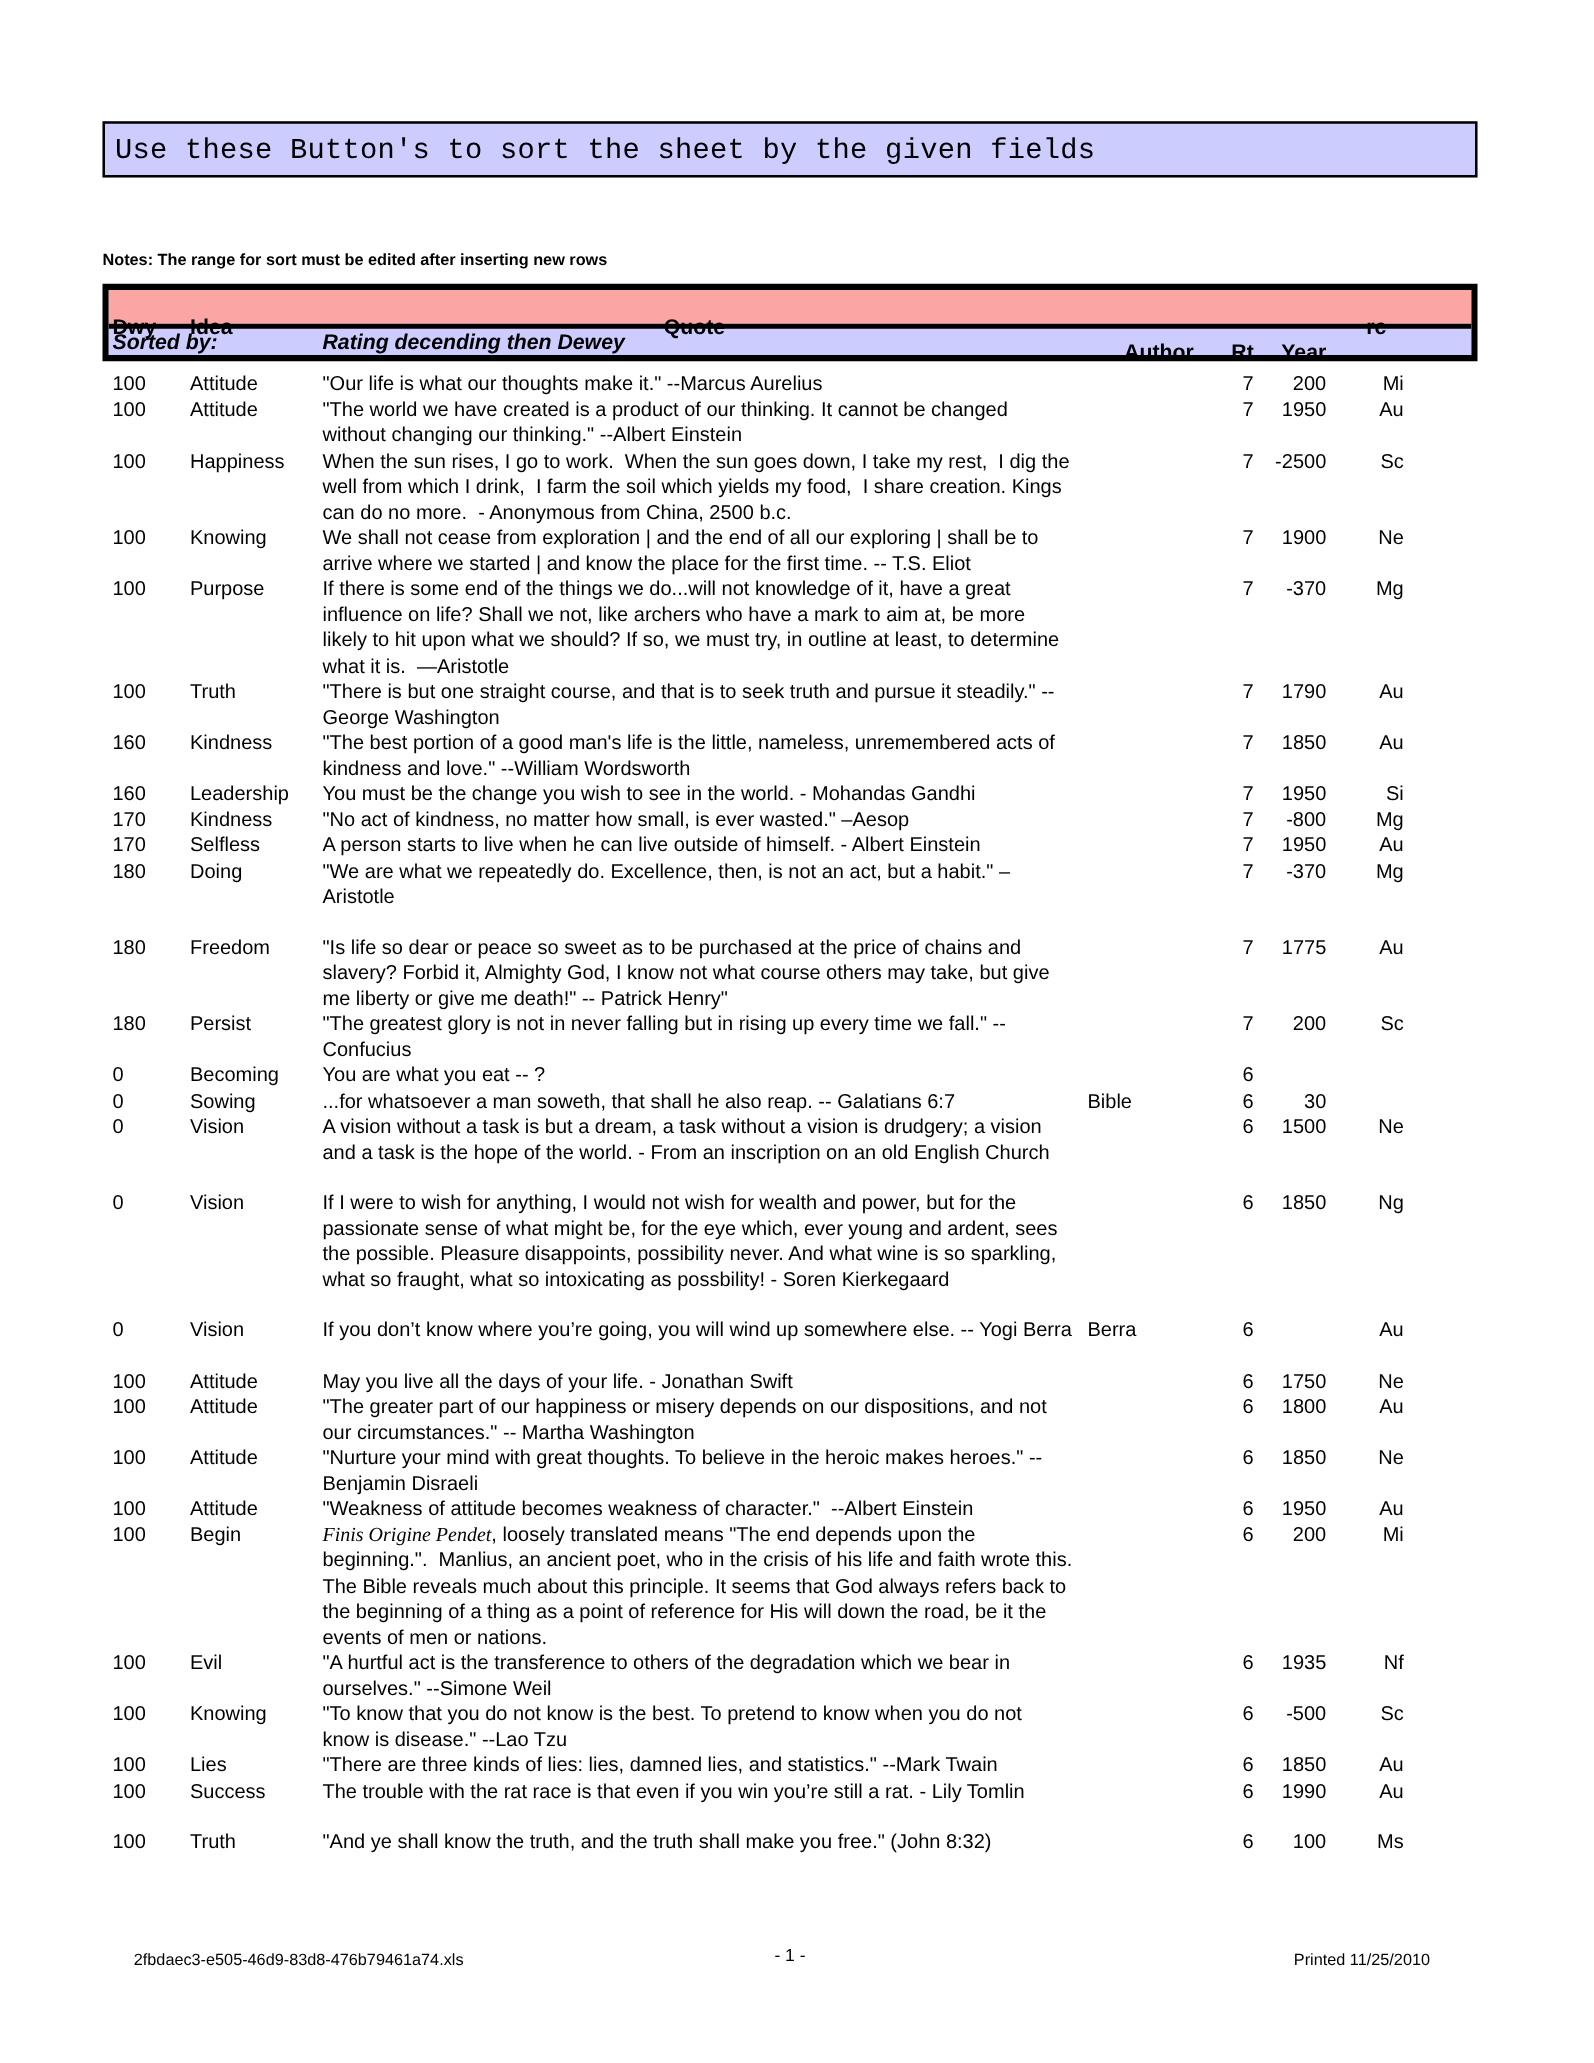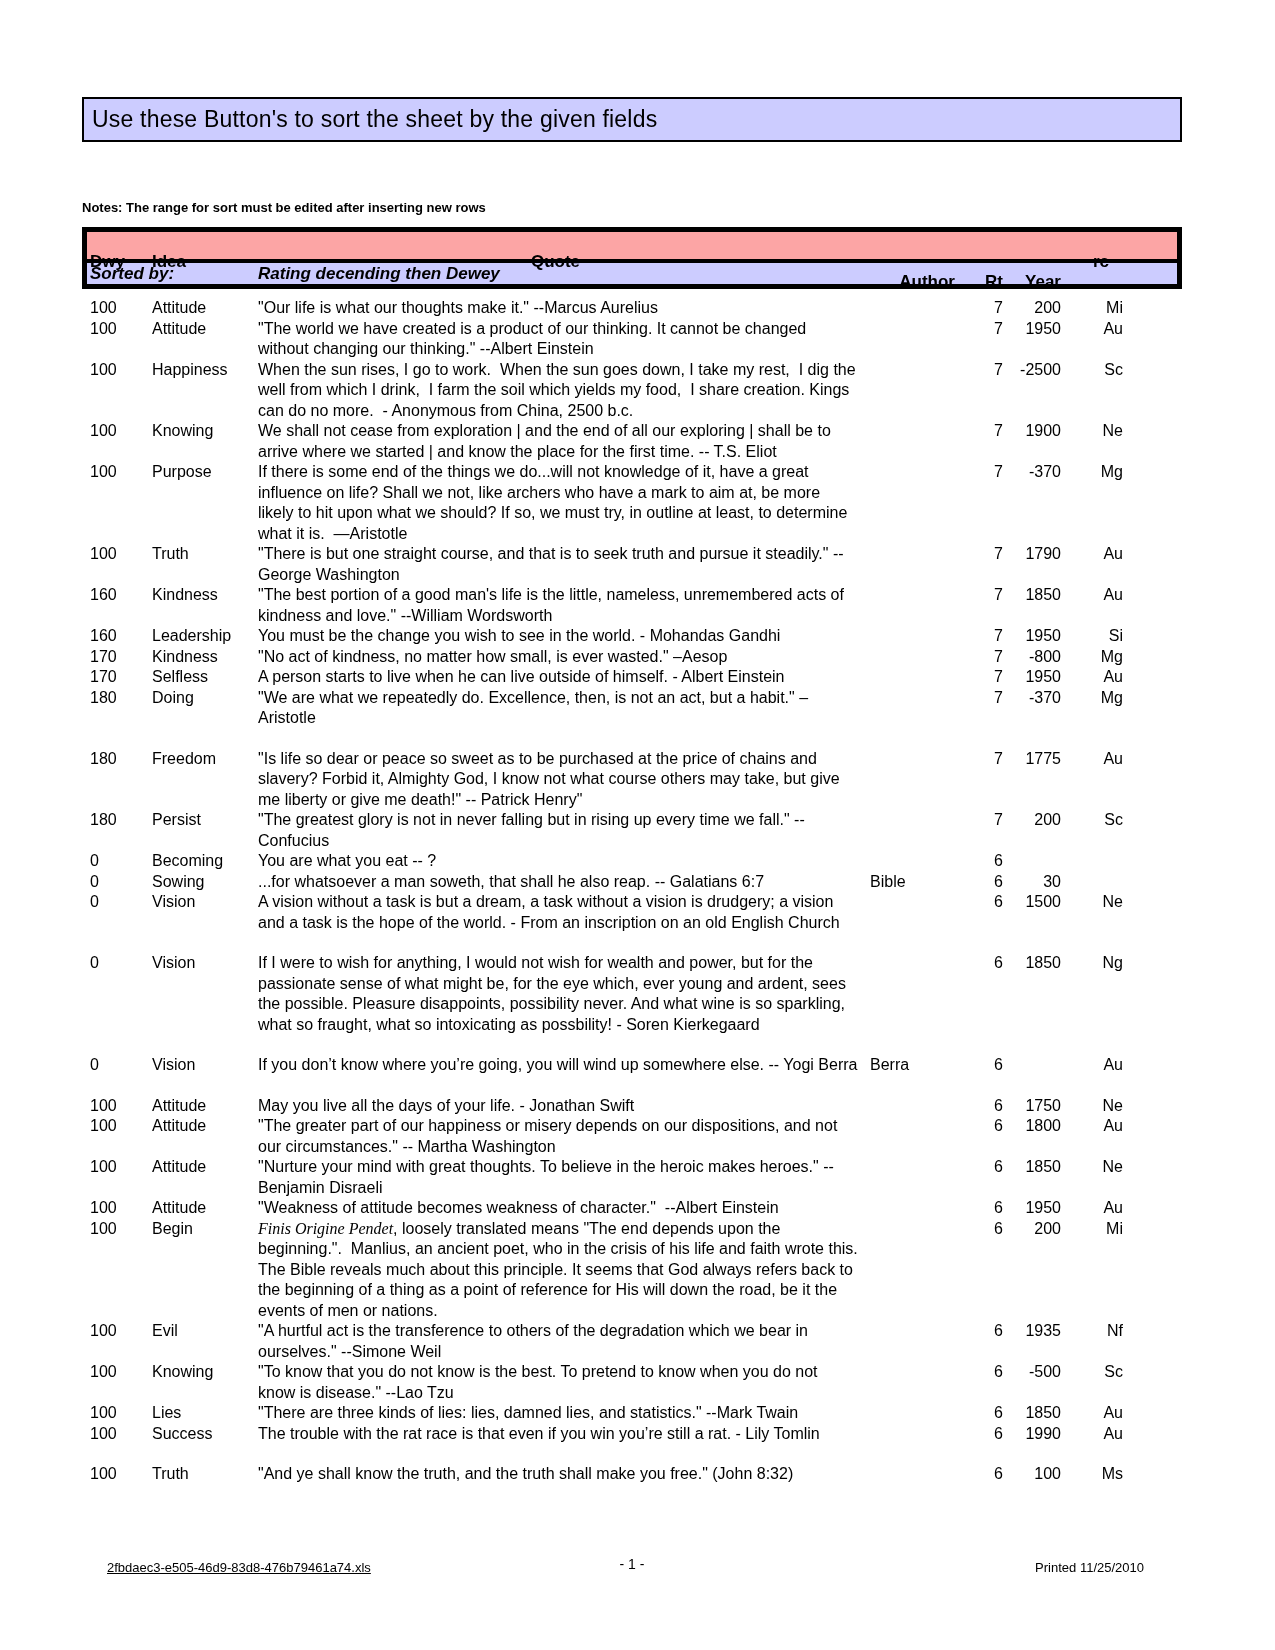--- a/index.html
+++ b/index.html
@@ -67,30 +67,30 @@
     align-items: start;
   }
   .row.gap-after { margin-bottom: 20px; }
   .cell-dwy { padding-left: 8px; }
   .cell-quote { white-space: pre-wrap; }
   .cell-author { padding-left: 12px; }
   .cell-rt, .cell-year, .cell-rc { text-align: right; }
   .it { font-style: italic; font-family: Liberation Serif, serif; }
 
   .footer { position: absolute; left: 82px; top: 1556px; width: 1100px; height: 22px; font-size: 13px; }
-  .footer .f-file { position: absolute; left: 25px; top: 4px; text-decoration: underline; }
+  .footer .f-file { position: absolute; left: 25px; top: 4px; }
   .footer .f-page { position: absolute; left: 0; right: 0; top: 0; text-align: center; font-size: 14px; }
   .footer .f-printed { position: absolute; right: 38px; top: 4px; }
 </style>
 </head>
 <body>
 
 <div class="page">
 
-  <div class="banner" style="background: rgb(204, 204, 255);">
+  <div class="banner" style="background: rgb(204, 204, 255); font-family: Liberation Mono, monospace;">
     <span>Use these Button's to sort the sheet by the given fields</span>
   </div>
 
   <div class="notes">Notes: The range for sort must be edited after inserting new rows</div>
 
   <div class="table-head">
     <div class="head-row" style="background: #fca5a5;">
       <div class="c-dwy">Dwy</div>
       <div class="c-idea">Idea</div>
       <div class="c-quote">Quote</div>

